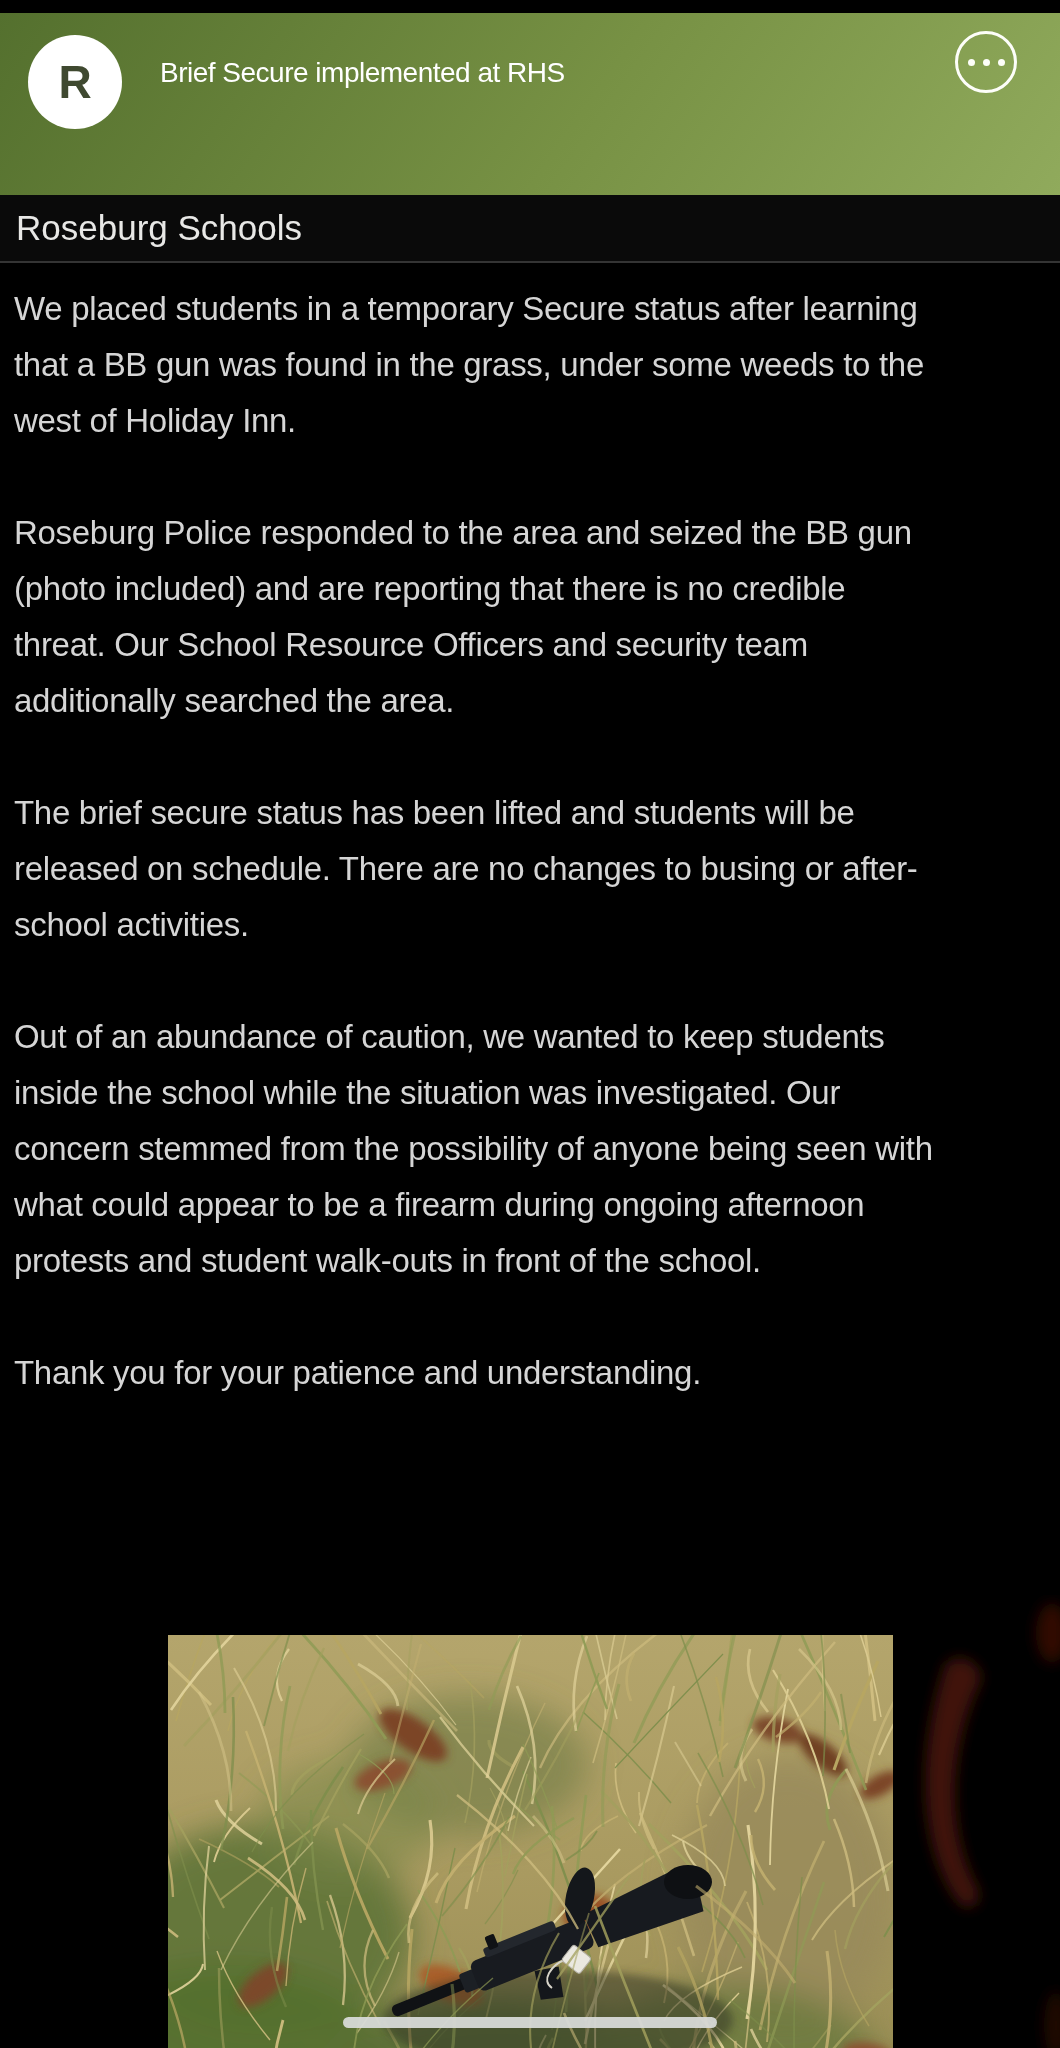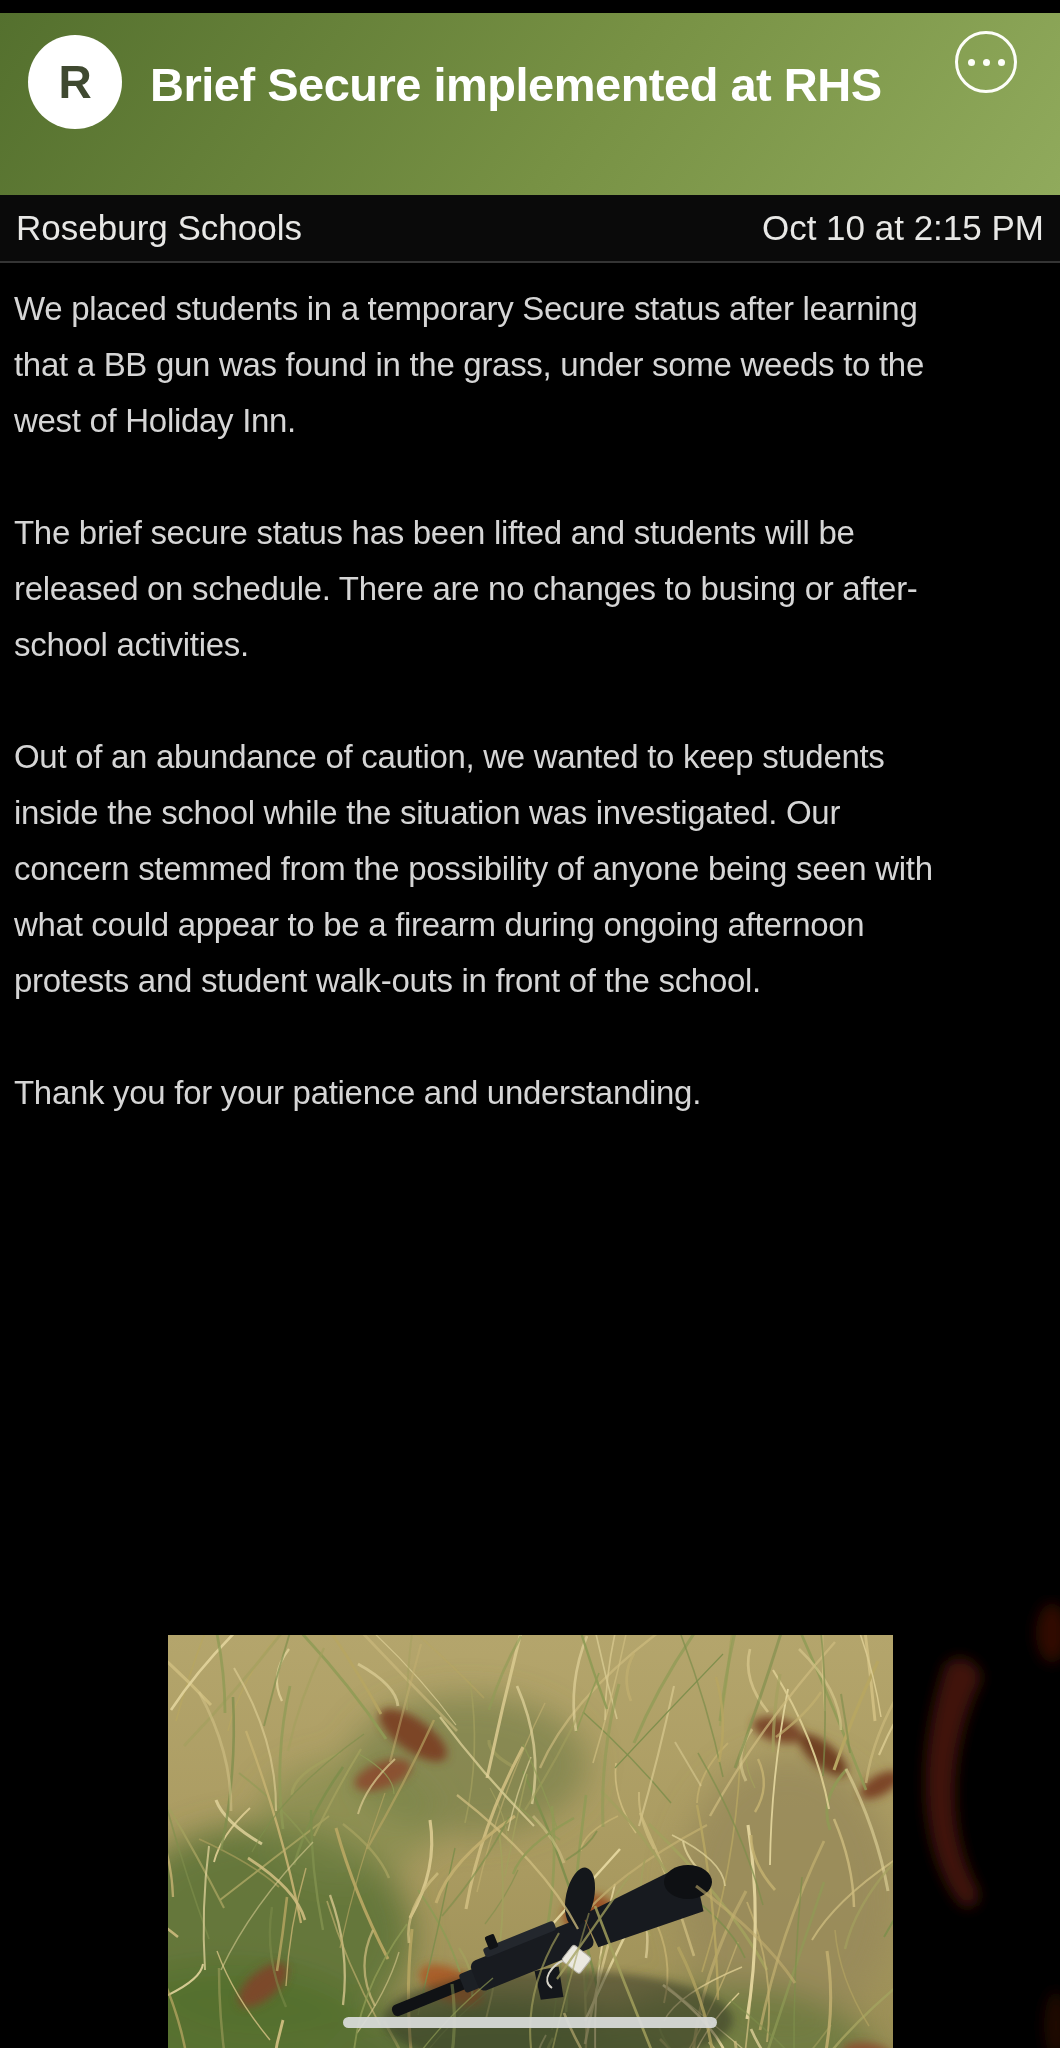--- a/index.html
+++ b/index.html
@@ -14,22 +14,22 @@
     position:absolute; left:0; top:13px; width:1060px; height:182px;
     background:linear-gradient(125deg,#54702e 0%,#779144 55%,#90aa5c 100%);
   }
   .avatar {
     position:absolute; left:28px; top:22px; width:94px; height:94px;
     background:#fff; border-radius:50%;
     display:flex; align-items:center; justify-content:center;
     font-size:46px; font-weight:bold; color:#3f4930;
   }
   .hdr-title {
-    position:absolute; left:150px; top:44px;
-    font-size:47px; font-weight:bold; letter-spacing:-0.5px; color:#ffffff;
+    position:absolute; left:160px; top:44px;
+    font-size:28px; font-weight:normal; letter-spacing:-0.5px; color:#ffffff;
     white-space:nowrap;
   }
   .hdr-subtitle {
     position:absolute; left:152px; top:124px;
     font-size:36px; color:#f3f6ec; white-space:nowrap;
   }
   .menu-btn {
     position:absolute; left:955px; top:18px; width:62px; height:62px;
     border:3px solid #fdfef9; border-radius:50%;
     display:flex; align-items:center; justify-content:center; gap:8px;
@@ -70,25 +70,25 @@
   <div class="hdr-title">Brief Secure implemented at RHS</div>
   <button class="menu-btn" aria-label="more options">
     <span class="dot"></span>
     <span class="dot"></span>
     <span class="dot"></span>
   </button>
 </header>
 
 <div class="meta-row">
   <span>Roseburg Schools</span>
-  <span>Oct 10 at 2:15 PM</span>
 </div>
 
 <main class="message">
   <p>We placed students in a temporary Secure status after learning that a BB gun was found in the grass, under some weeds to the west of Holiday Inn.</p>
+  <p>Roseburg Police responded to the area and seized the BB gun (photo included) and are reporting that there is no credible threat. Our School Resource Officers and security team additionally searched the area.</p>
   <p>The brief secure status has been lifted and students will be released on schedule. There are no changes to busing or after-school activities.</p>
   <p>Out of an abundance of caution, we wanted to keep students inside the school while the situation was investigated. Our concern stemmed from the possibility of anyone being seen with what could appear to be a firearm during ongoing afternoon protests and student walk-outs in front of the school.</p>
   <p>Thank you for your patience and understanding.</p>
 </main>
 
 <div class="photo">
   <svg viewBox="0 0 725 480" width="725" height="480" xmlns="http://www.w3.org/2000/svg">
     <defs>
       <linearGradient id="gbase" x1="0" y1="0" x2="0" y2="1">
         <stop offset="0" stop-color="#b4a56c"></stop>

